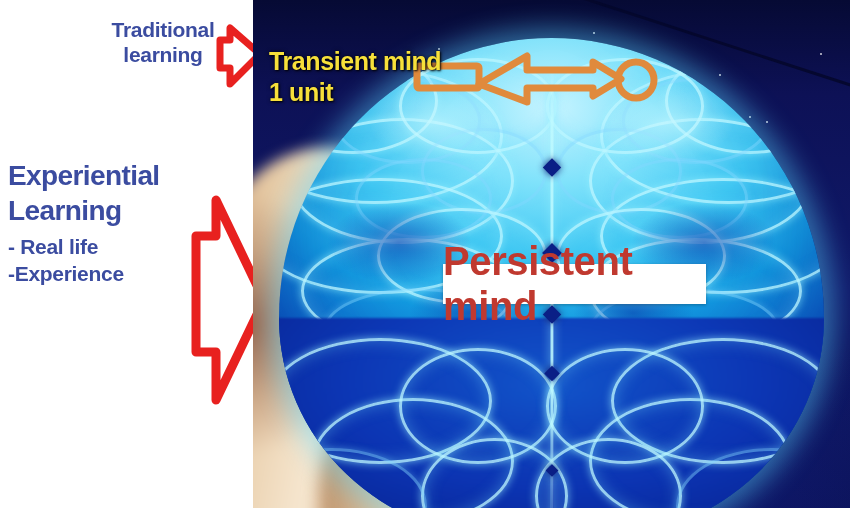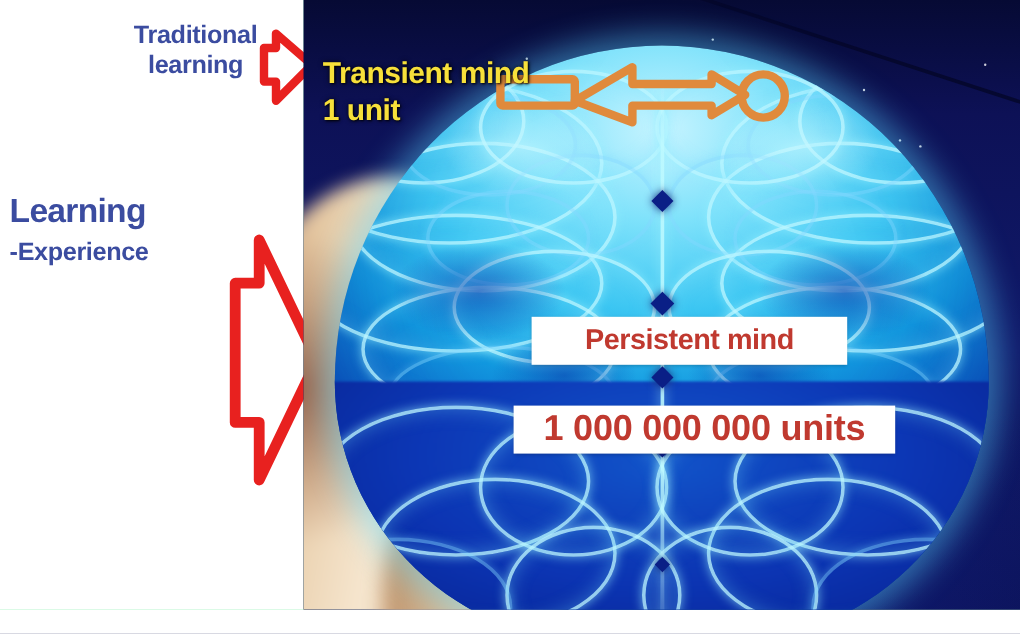--- a/index.html
+++ b/index.html
@@ -95,40 +95,42 @@
 
   
   .transient{position:absolute;left:16px;top:22px;
              color:#f7e03a;font-weight:bold;font-size:25px;line-height:1.22;
              letter-spacing:-0.4px;
              text-shadow:0 0 4px rgba(0,0,0,.75),1px 1px 2px rgba(0,0,0,.85);margin-top:24px;}
 
   .redbox{position:absolute;background:#ffffff;color:#c0392f;font-weight:bold;
           display:flex;align-items:center;justify-content:center;
           box-shadow:0 1px 3px rgba(0,0,0,.28);}
-  #persistent-box{left:190px;top:264px;width:263px;height:40px;font-size:24px;letter-spacing:-0.4px;}
+  #persistent-box{left:190px;top:264px;width:263px;height:40px;font-size:40px;letter-spacing:-0.4px;}
   #units-box{left:175px;top:338px;width:318px;height:40px;font-size:30px;letter-spacing:-0.2px;}
 </style>
 </head>
 <body>
 
 <div id="canvas">
 
   <div id="left-panel">
 
     <div class="trad-block">
       <div>Traditional</div>
       <div>learning</div>
     </div>
 
     <div class="holistic-block">
       <div class="holistic-title">
+        <div>Experiential</div>
         <div>Learning</div>
       </div>
       <div class="holistic-list">
+        <div>- Real life</div>
         <div>-Experience</div>
       </div>
     </div>
 
     <div class="red-arrow" id="red-arrow-top">
       <svg viewBox="0 0 46 82" width="46" height="82">
         <path d="M14 16 L14 28 L4 28 L4 56 L14 56 L14 72 L44 42 Z" fill="none" stroke="#e8211f" stroke-width="7" stroke-linejoin="round" stroke-linecap="round"></path>
       </svg>
     </div>
 
@@ -218,15 +220,14 @@
       </svg>
     </div>
 
     <div class="transient">
       <div>Transient mind</div>
       <div>1 unit</div>
     </div>
 
     <div class="redbox" id="persistent-box">Persistent mind</div>
 
-    <div class="redbox" id="units-box">1 000 000 000 units</div>
   </div>
 </div>
 
 </body></html>

